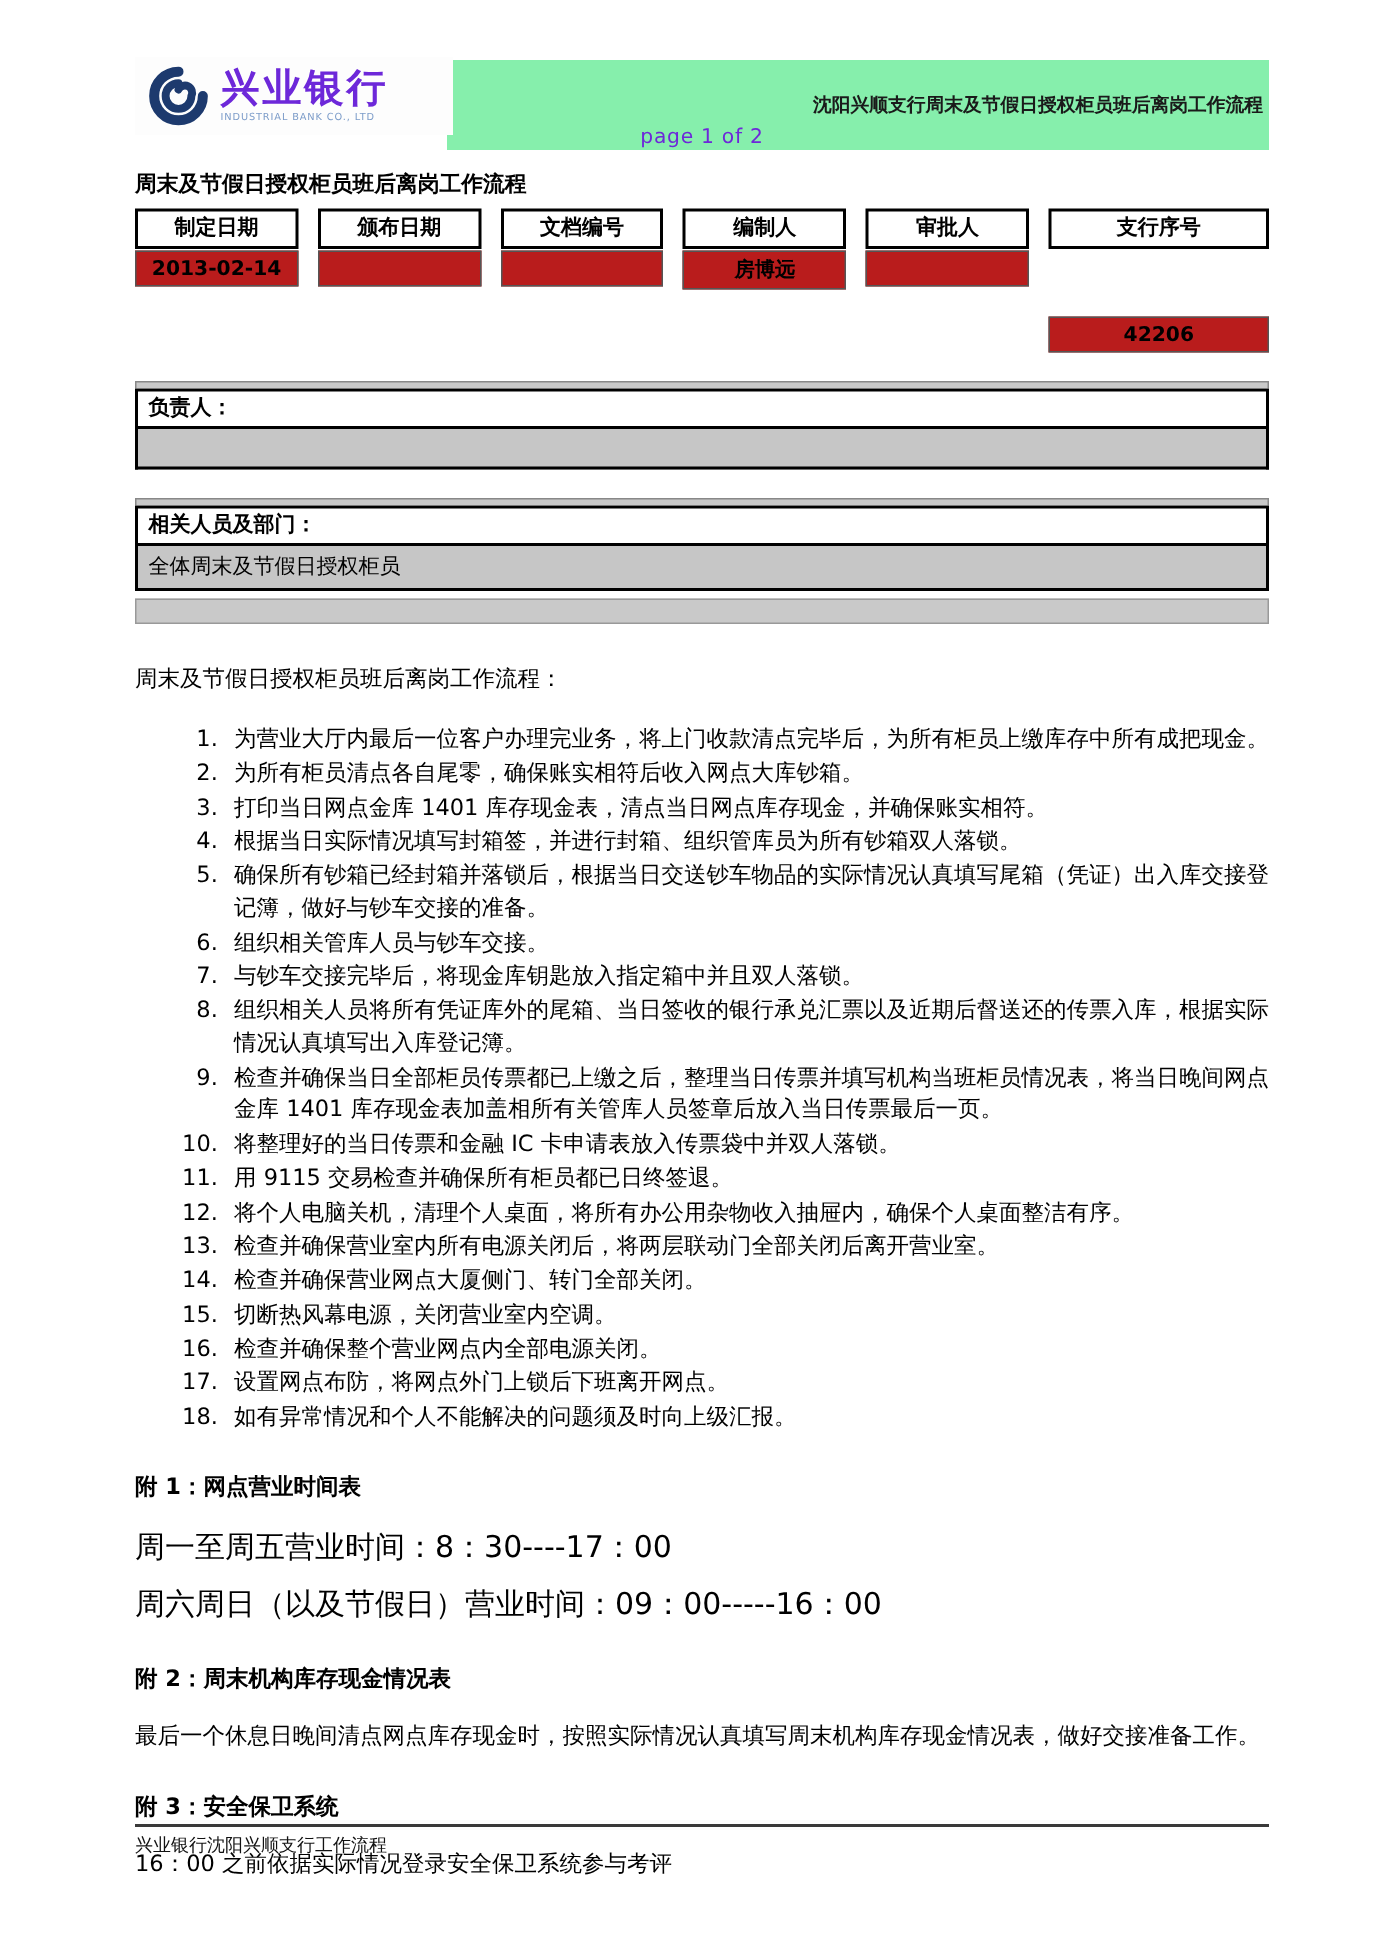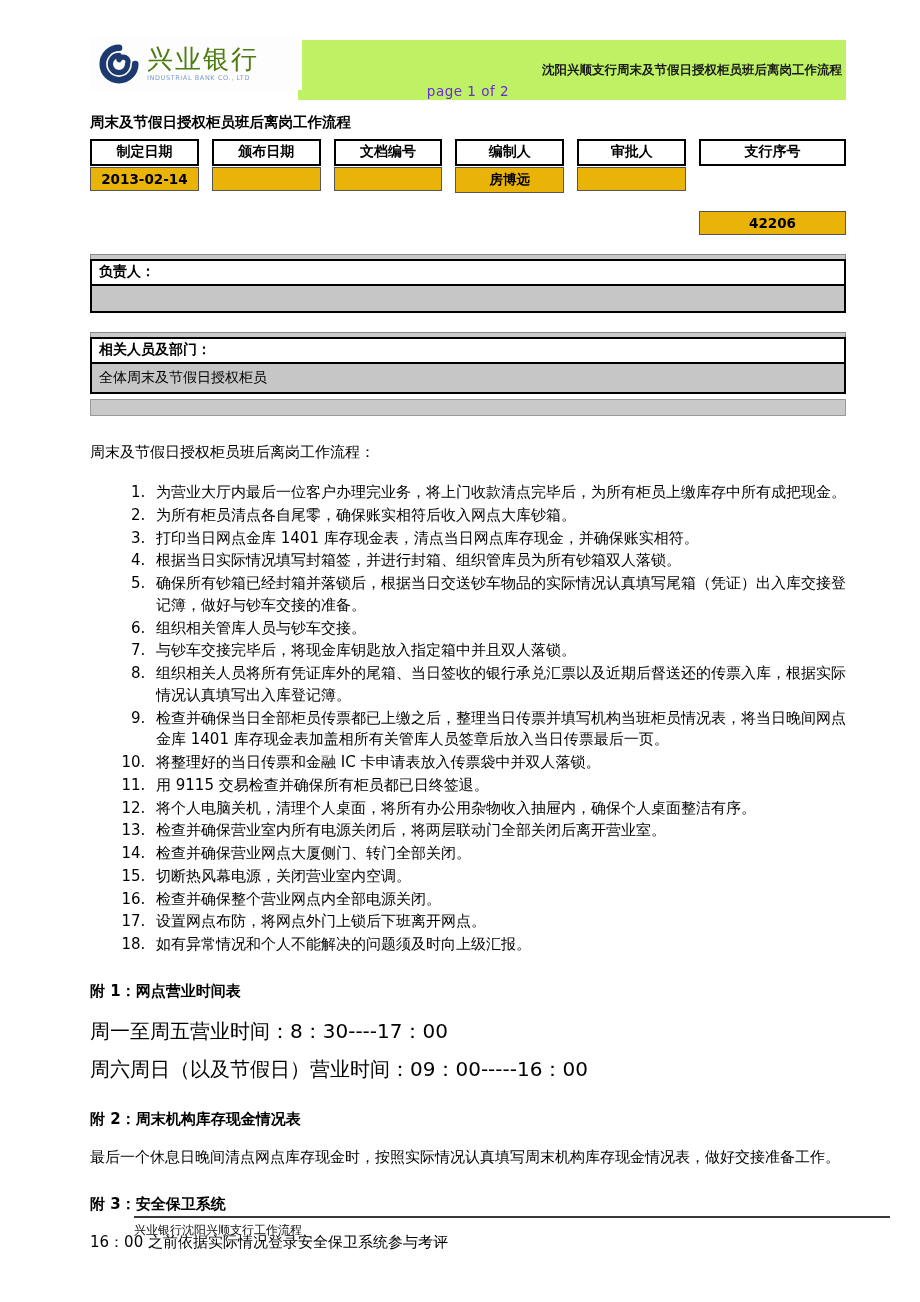--- a/index.html
+++ b/index.html
@@ -10,56 +10,56 @@
     color: #000;
     position: relative;
     overflow: hidden;
   }
   .page { position: absolute; left: 90px; top: 38px; width: 756px; }
 
   
   .header { position: relative; height: 62px; }
   .header-bar {
     position: absolute; left: 208px; right: 0; top: 2px; bottom: 0;
-    background: #bef264;
+    background: #86efac;
     text-align: center;
   }
   .header-title {
     position: absolute; right: 4px; top: 22px;
     font-size: 12.5px; font-weight: bold; color: #1a1a1a;
     white-space: nowrap;
   }
   .page-indicator {
     position: absolute; left: 0; right: 0; bottom: 1px;
     text-align: center; font-size: 13.5px; color: #6d28d9; letter-spacing: 0.5px;
   }
   .logo-block {
     position: absolute; left: 0; top: 0; width: 212px; height: 52px;
     background: #fdfdfd; display: flex; align-items: center; gap: 7px;
     padding-left: 8px;
   }
   .logo-swirl { width: 42px; height: 42px; flex: 0 0 auto; }
   .logo-text { display: flex; flex-direction: column; }
-  .bank-name { font-size: 26px; font-weight: normal; color: #4d7c0f; letter-spacing: 2px; line-height: 1; }
+  .bank-name { font-size: 26px; font-weight: bold; color: #6d28d9; letter-spacing: 2px; line-height: 1; }
   .bank-sub { font-size: 6.5px; color: #7c9cc9; letter-spacing: 0.6px; margin-top: 2px; }
 
   
   .doc-title { margin-top: 13px; font-size: 14.5px; font-weight: bold; }
 
   
   .info-table { display: flex; gap: 13px; margin-top: 7px; }
   .info-col { flex: 1; display: flex; flex-direction: column; }
   .info-col.wide { flex: 1.35; gap: 44px; }
   .info-hdr {
     border: 2px solid #000; background: #fff;
     text-align: center; font-size: 14px; font-weight: bold;
     padding: 2px 0 3px;
   }
   .info-val {
-    margin-top: 1px; border: 1px solid #555; background: #eab308;
+    margin-top: 1px; border: 1px solid #555; background: #b91c1c;
     text-align: center; font-size: 13.5px; font-weight: bold;
     padding: 3px 0; min-height: 24px;
   }
 
   
   .section-box { margin-top: 19px; }
   .box-cap { height: 5px; background: #c9c9c9; border: 1px solid #888; border-bottom: none; }
   .box-label {
     border: 2px solid #000; background: #fff;
     font-size: 14px; font-weight: bold; padding: 2px 7px 3px;
@@ -82,21 +82,21 @@
 
   
   .appendix-heading { margin-top: 26px; font-size: 15px; font-weight: bold; }
   .appendix-line { margin-top: 15px; font-size: 20px; line-height: 1.5; }
   .appendix-line + .appendix-line { margin-top: 8px; }
   .appendix-body { margin-top: 17px; font-size: 15px; line-height: 1.55; }
 
   
   .footer {
     position: absolute; left: 90px; width: 756px; top: 1216px;
-    border-top: 2px solid #3a3a3a; padding-top: 4px; margin-left: 44px;
+    border-top: 2px solid #3a3a3a; padding-top: 4px;
   }
   .footer-text { font-size: 12px; color: #111; }
 </style>
 </head>
 <body>
 
 <div class="page">
 
   <div class="header">
     <div class="header-bar">

